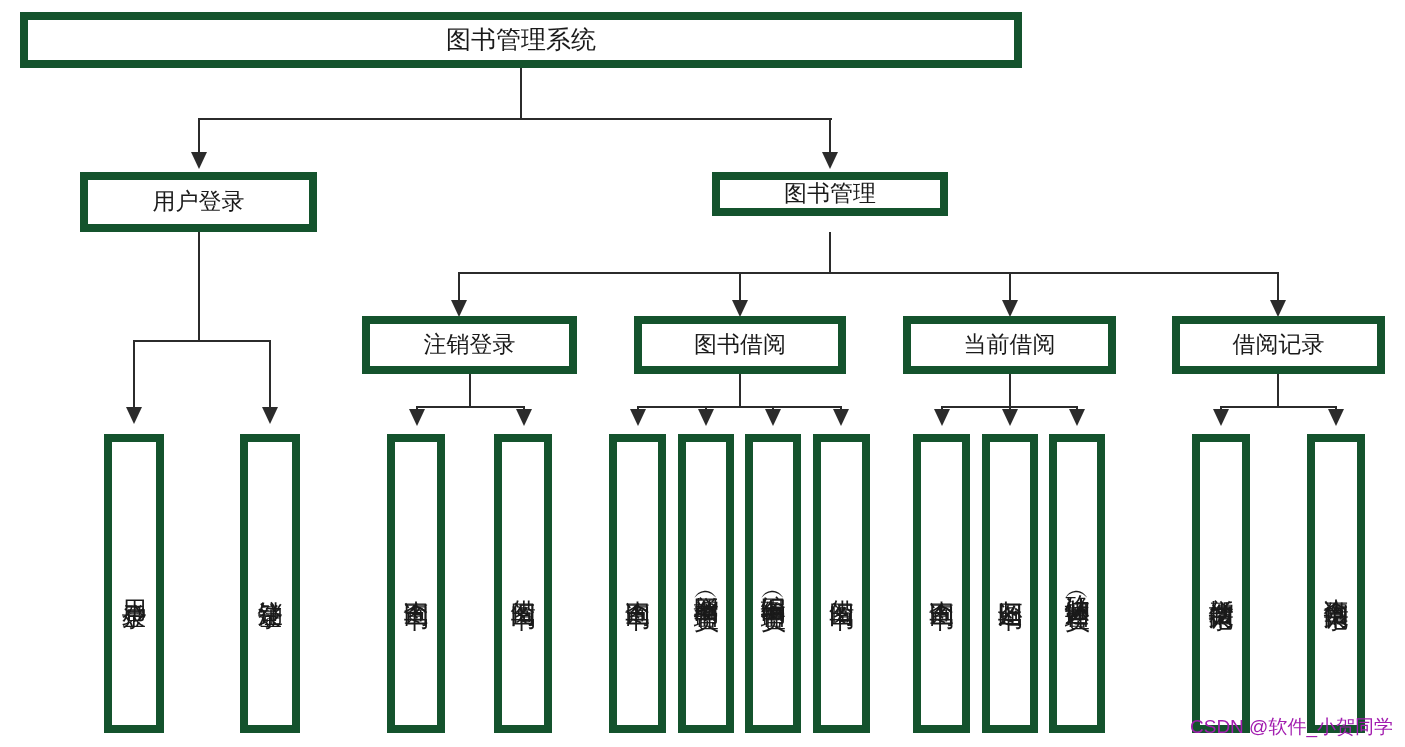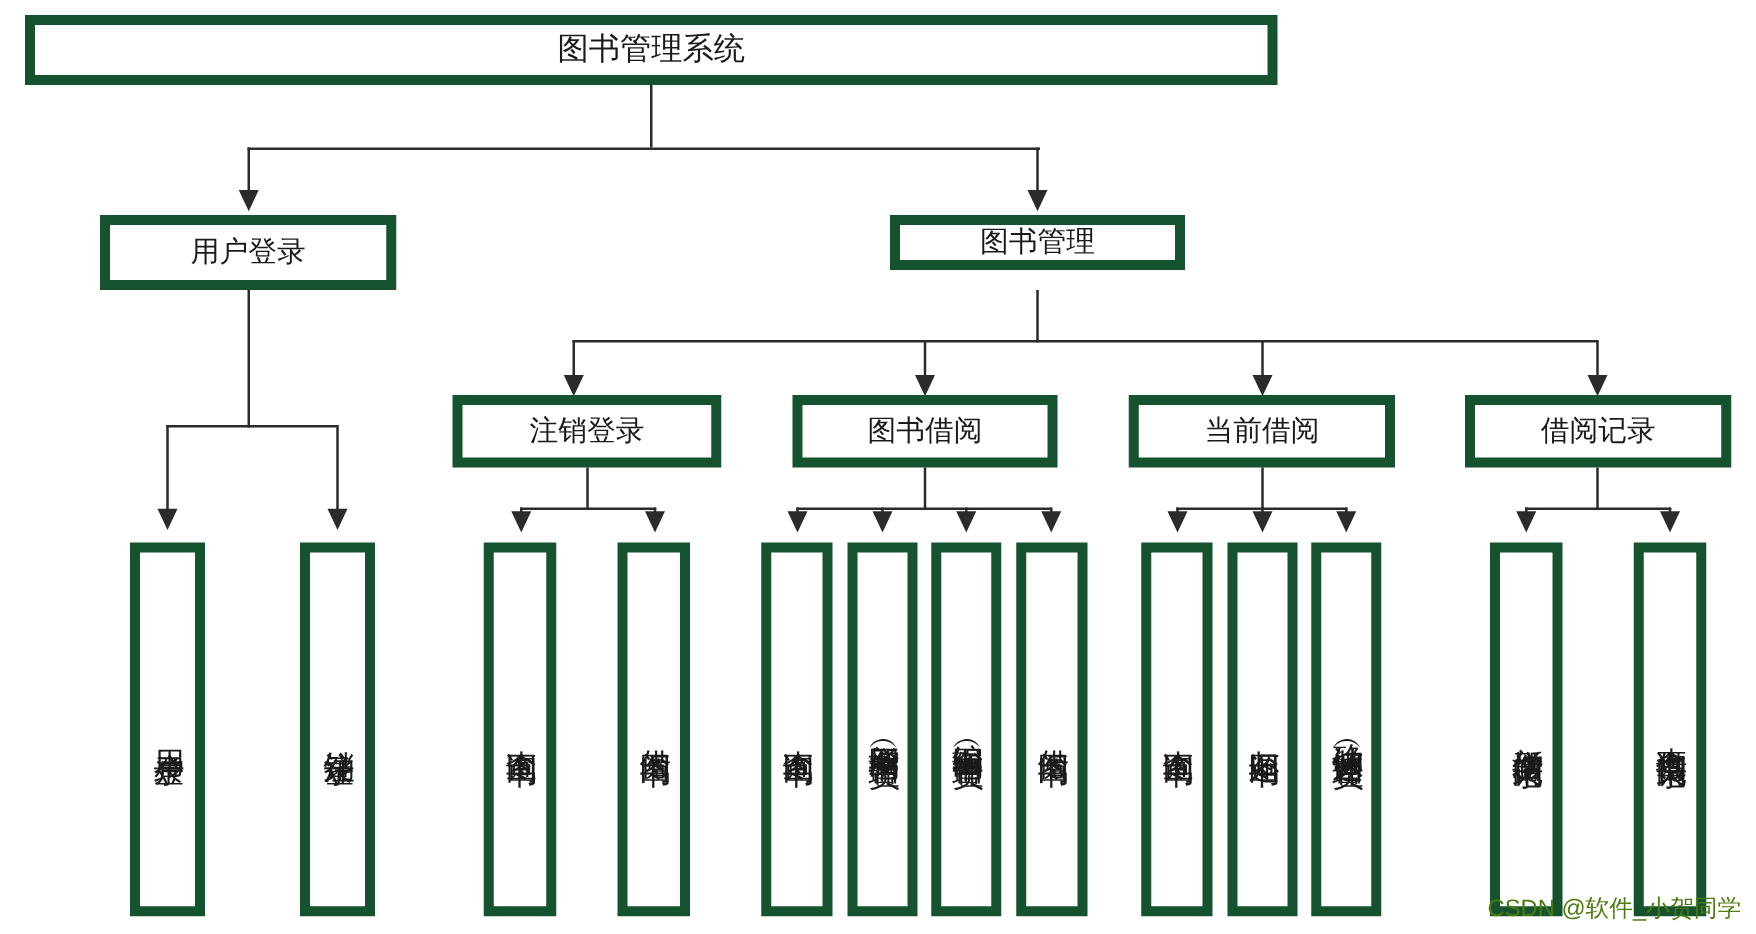--- a/index.html
+++ b/index.html
@@ -59,21 +59,21 @@
     position: absolute;
     width: 0;
     height: 0;
     border-left: 8px solid transparent;
     border-right: 8px solid transparent;
     border-top: 17px solid #2b2b2b;
   }
   .watermark {
     position: absolute;
     font-size: 19px;
-    color: #4d7c0f;
+    color: #a21caf;
     white-space: nowrap;
     user-select: none;
   }
 </style>
 </head>
 <body>
 
 <div id="canvas">
 
   <div class="node root" style="left:20px; top:12px; width:1002px; height:56px;">

